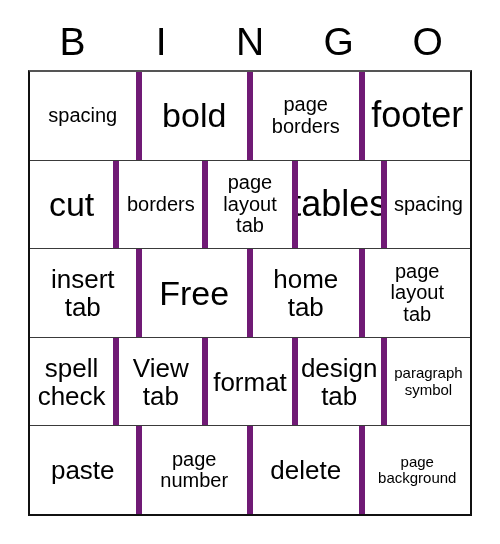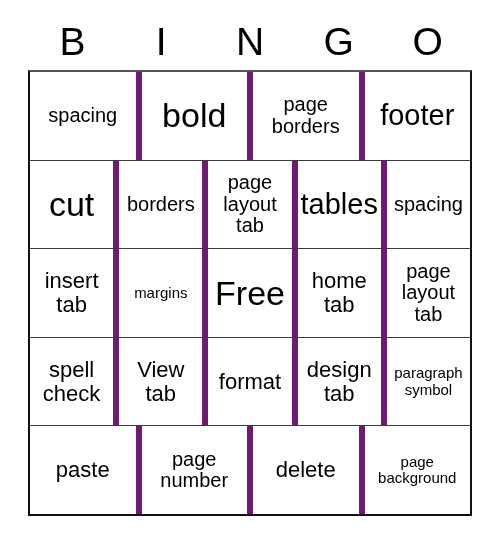--- a/index.html
+++ b/index.html
@@ -77,22 +77,22 @@
   }
   .cell-text {
     display: block;
     line-height: 1.08;
     white-space: pre-line;
     word-break: normal;
   }
 
   
   .sz-xl .cell-text { font-size: 34px; }
-  .sz-lg .cell-text { font-size: 29px; }
-  .sz-md .cell-text { font-size: 22px; }
+  .sz-lg .cell-text { font-size: 36px; }
+  .sz-md .cell-text { font-size: 26px; }
   .sz-sm .cell-text { font-size: 20px; }
   .sz-xs .cell-text { font-size: 15px; }
 </style>
 </head>
 <body>
 
 <div id="card">
 
   <div id="header-row">
     <div class="header-cell">B</div>
@@ -138,23 +138,20 @@
       <div class="cell sz-sm">
           <span class="cell-text">spacing</span>
         </div>
     </div>
 
     <div class="grid-row">
       <div class="cell sz-md">
           <span class="cell-text">insert
 tab</span>
         </div>
-      <div class="cell sz-xs">
-          <span class="cell-text">margins</span>
-        </div>
       <div class="cell sz-xl">
           <span class="cell-text">Free</span>
         </div>
       <div class="cell sz-md">
           <span class="cell-text">home
 tab</span>
         </div>
       <div class="cell sz-sm">
           <span class="cell-text">page
 layout

